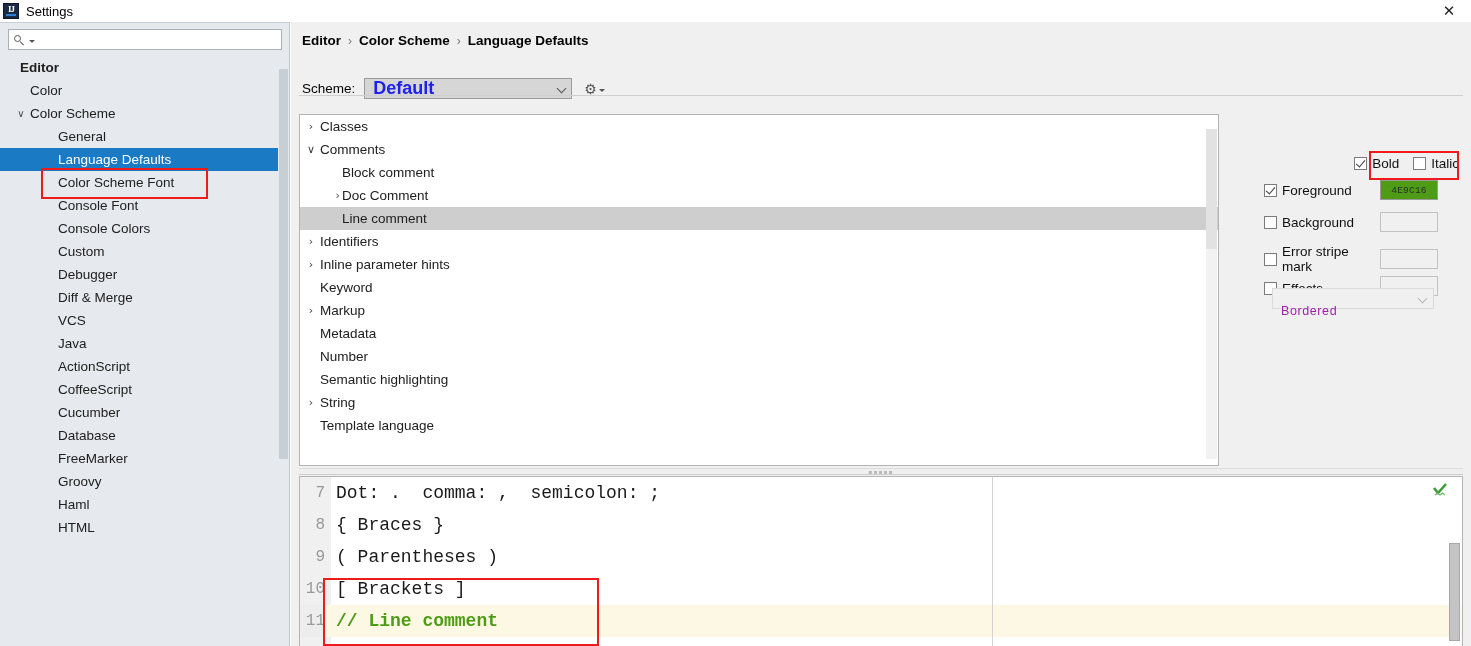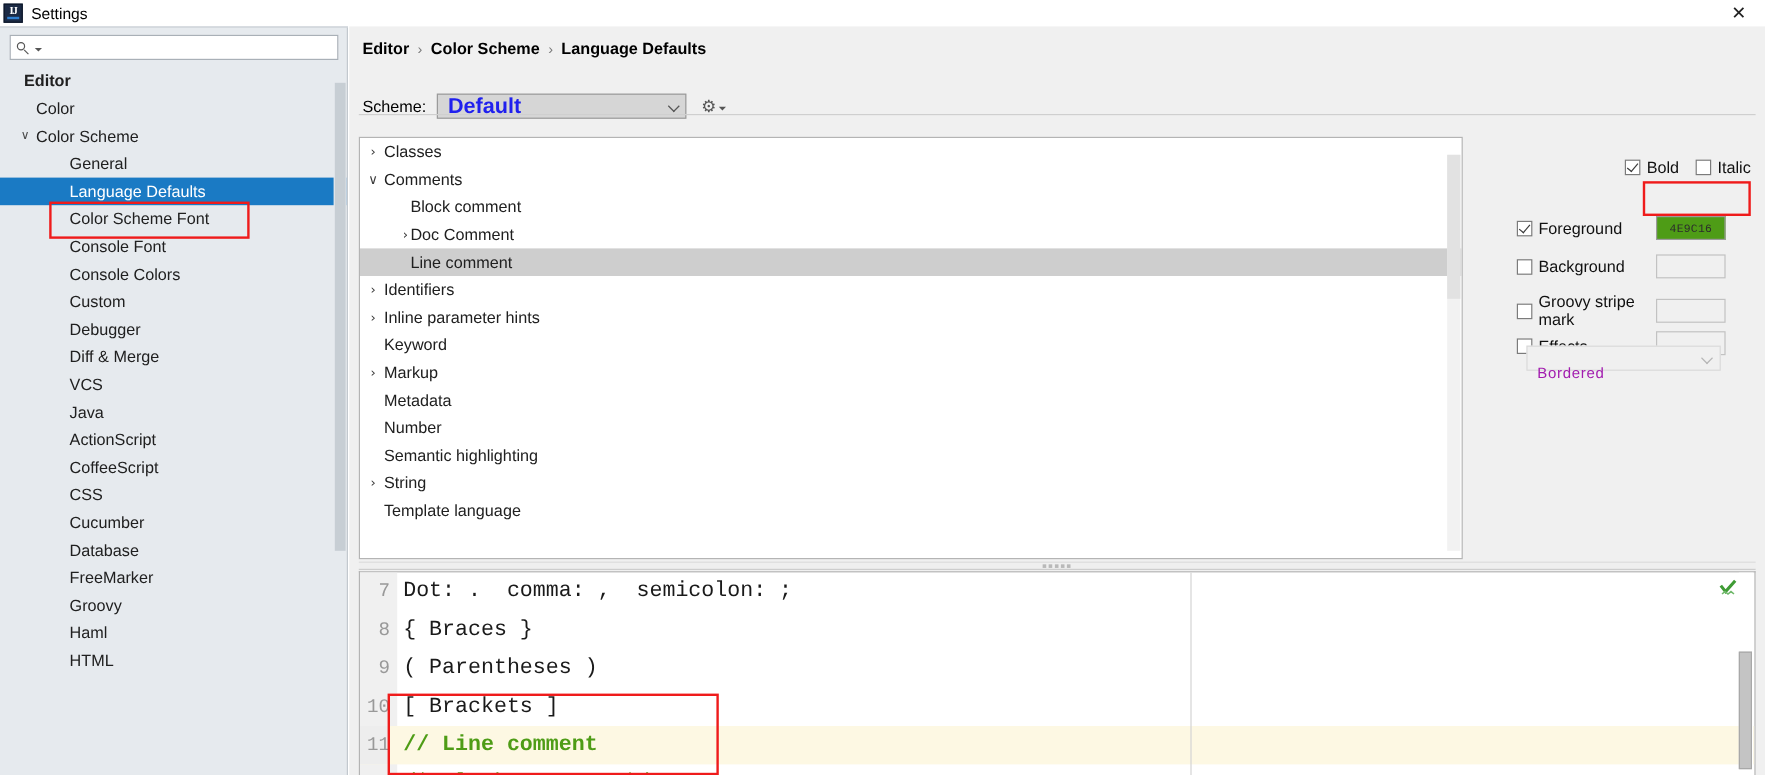--- a/index.html
+++ b/index.html
@@ -207,21 +207,21 @@
   #splitter .dots {
     font-size: 6px; color: #b9b9b9; letter-spacing: 1px;
     font-family: "DejaVu Sans", sans-serif;
   }
 
   
   #options {
     position: absolute; left: 936px; top: 92px; width: 236px; height: 352px;
   }
   #bold-italic-row {
-    position: absolute; right: 4px; top: 18px;
+    position: absolute; right: 4px; top: 42px;
     display: flex; align-items: center; gap: 14px;
   }
   .cbrow { display: flex; align-items: center; cursor: pointer; }
   .cbox {
     width: 13px; height: 13px; border: 1px solid #7b7b7b;
     background: #ffffff; flex: none; position: relative; margin-right: 5px;
   }
   .cbox.checked::after {
     content: "";
     position: absolute; left: 3px; top: 0px; width: 4px; height: 8px;
@@ -378,24 +378,20 @@
       <div class="t-item lvl2">
         <span class="t-arrow"></span>
         <span>ActionScript</span>
       </div>
       <div class="t-item lvl2">
         <span class="t-arrow"></span>
         <span>CoffeeScript</span>
       </div>
       <div class="t-item lvl2">
         <span class="t-arrow"></span>
-        <span>CSS</span>
-      </div>
-      <div class="t-item lvl2">
-        <span class="t-arrow"></span>
         <span>Cucumber</span>
       </div>
       <div class="t-item lvl2">
         <span class="t-arrow"></span>
         <span>Database</span>
       </div>
       <div class="t-item lvl2">
         <span class="t-arrow"></span>
         <span>FreeMarker</span>
       </div>
@@ -534,21 +530,21 @@
         <span class="cblabel">Background</span>
       </div>
       <div class="swatch">
         <span class="hex"></span>
       </div>
     </div>
 
     <div class="optrow" style="top:130px;">
       <div class="cbrow">
         <span class="cbox"></span>
-        <span class="cblabel">Groovy stripe mark</span>
+        <span class="cblabel">Error stripe mark</span>
       </div>
       <div class="swatch">
         <span class="hex"></span>
       </div>
     </div>
 
     <div class="optrow" style="top:162px;align-items:flex-end;">
       <div class="cbrow">
         <span class="cbox"></span>
         <span class="cblabel">Effects</span>

